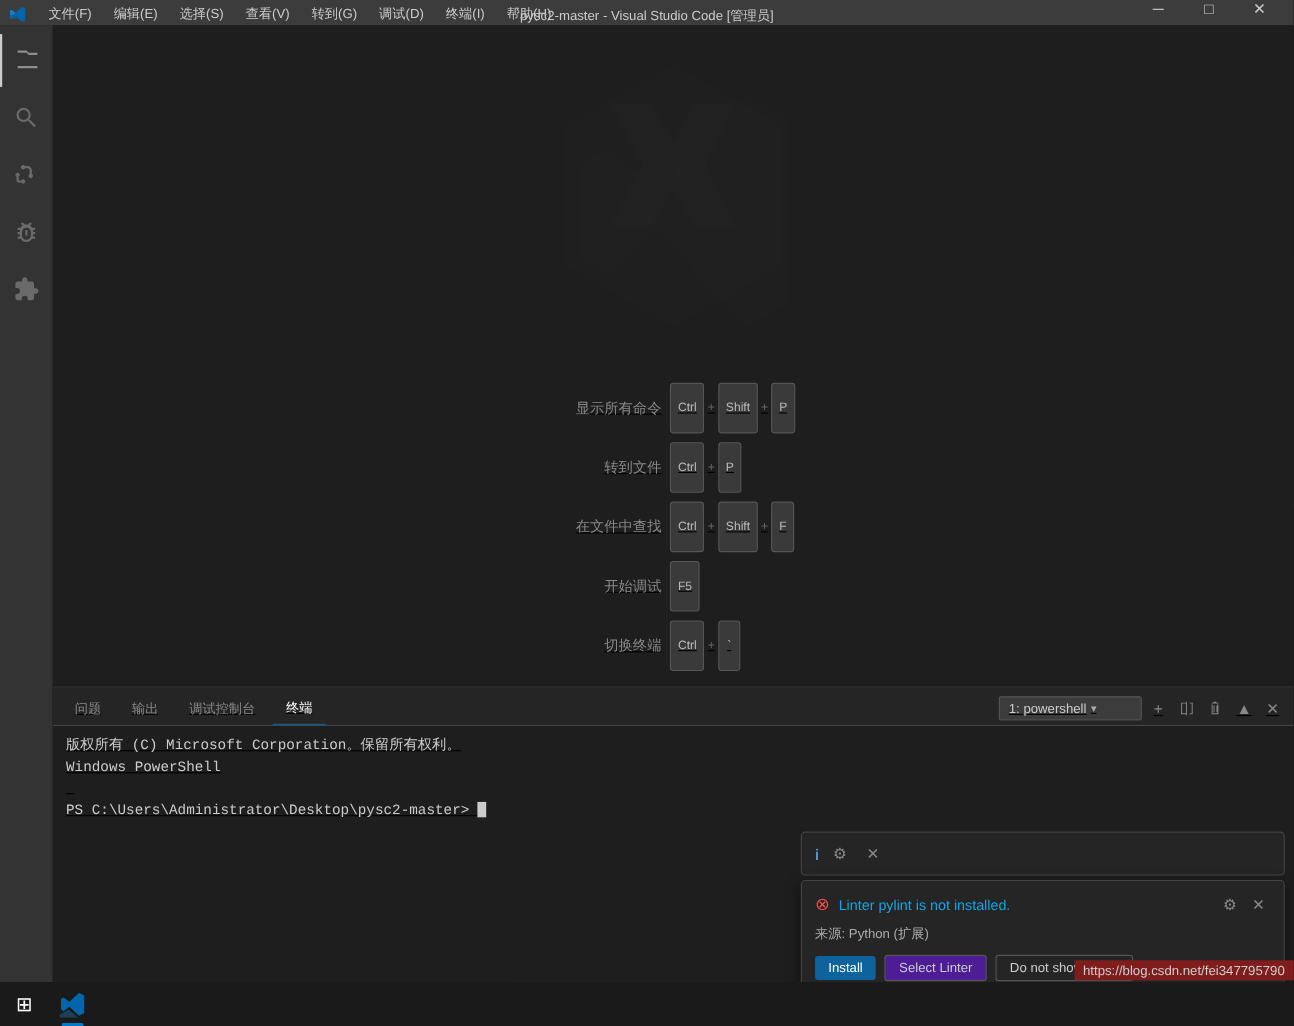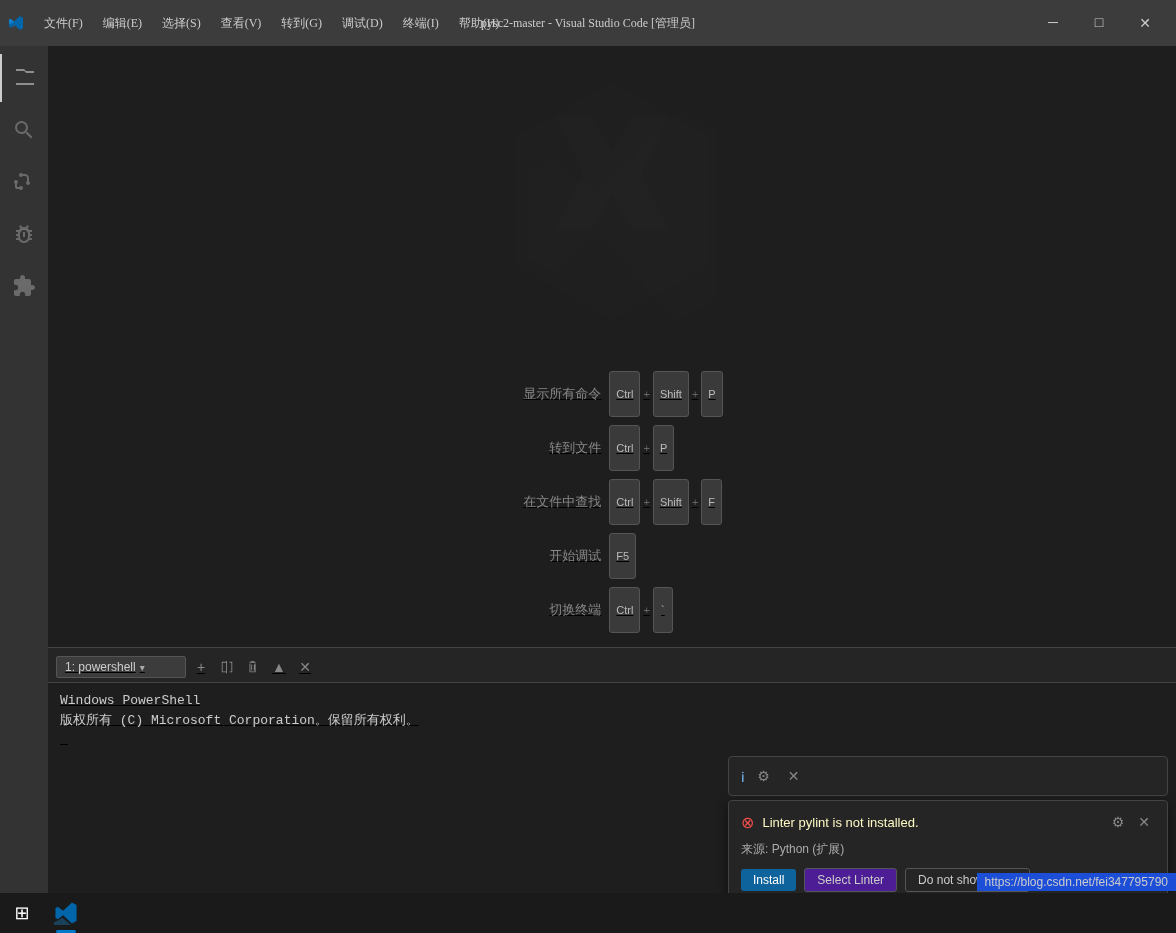--- a/index.html
+++ b/index.html
@@ -7,28 +7,27 @@
       width: 1176px;
       height: 933px;
       background: #1e1e1e;
       font-family: 'Segoe UI', 'Microsoft YaHei', sans-serif;
       overflow: hidden;
       position: relative;
     }
 
     
     .titlebar {
-      height: 46px;
+      height: 23px;
       background: #3c3c3c;
       display: flex;
-      align-items: center;
+      align-items: flex-end;
       justify-content: space-between;
       padding: 0 8px;
       user-select: none;
-      font-family: Liberation Serif, serif;
     }
     .titlebar-left {
       display: flex;
       align-items: center;
       gap: 12px;
     }
     .vscode-logo {
       width: 16px;
       height: 16px;
     }
@@ -318,21 +317,21 @@
     .notification-title-row {
       display: flex;
       align-items: center;
       gap: 8px;
     }
     .notification-error-icon {
       color: #f14c4c;
       font-size: 16px;
     }
     .notification-title {
-      color: #fef9c3;
+      color: #0ea5e9;
       font-size: 13px;
     }
     .notification-controls {
       display: flex;
       align-items: center;
       gap: 4px;
     }
     .notification-ctrl-btn {
       width: 22px;
       height: 22px;
@@ -418,21 +417,21 @@
       align-items: center;
       justify-content: center;
       cursor: pointer;
     }
 
     
     .url-bar {
       position: fixed;
       bottom: 42px;
       right: 0;
-      background: #1d4ed8;
+      background: #7f1d1d;
       color: #ccc;
       font-size: 12px;
       padding: 2px 8px;
       z-index: 300;
     }
   </style>
 </head>
 <body>
 
 <div class="titlebar">
@@ -564,20 +563,26 @@
             <span class="kbd-sep">+</span>
             <span class="kbd">`</span>
           </div>
         </div>
       </div>
     </div>
 
     <div class="panel-area">
 
       <div class="panel-tabs">
+        <div class="panel-tabs-row">
+          <div class="panel-tab">问题</div>
+          <div class="panel-tab">输出</div>
+          <div class="panel-tab">调试控制台</div>
+          <div class="panel-tab active">终端</div>
+        </div>
         <div class="panel-toolbar">
 
           <div class="terminal-dropdown">
             <span>1: powershell</span>
             <span class="terminal-dropdown-arrow">▾</span>
           </div>
 
           <div class="panel-toolbar-btn">+</div>
 
           <div class="panel-toolbar-btn">
@@ -592,23 +597,27 @@
             </svg>
           </div>
 
           <div class="panel-toolbar-btn">▲</div>
 
           <div class="panel-toolbar-btn">✕</div>
         </div>
       </div>
 
       <div class="panel-content">
+        <div class="terminal-line">版权所有 (C) Microsoft Corporation。保留所有权利。</div>
         <div class="terminal-line">Windows PowerShell</div>
-        <div class="terminal-line">版权所有 (C) Microsoft Corporation。保留所有权利。</div>
         <div class="terminal-line">&nbsp;</div>
+        <div class="terminal-line terminal-prompt">
+          <span>PS C:\Users\Administrator\Desktop\pysc2-master&gt;</span>
+          <span class="terminal-cursor"></span>
+        </div>
       </div>
     </div>
 
   </div>
 </div>
 
 <div class="statusbar">
   <div class="statusbar-left">
     <div class="statusbar-item">
       <span>⑂</span>

